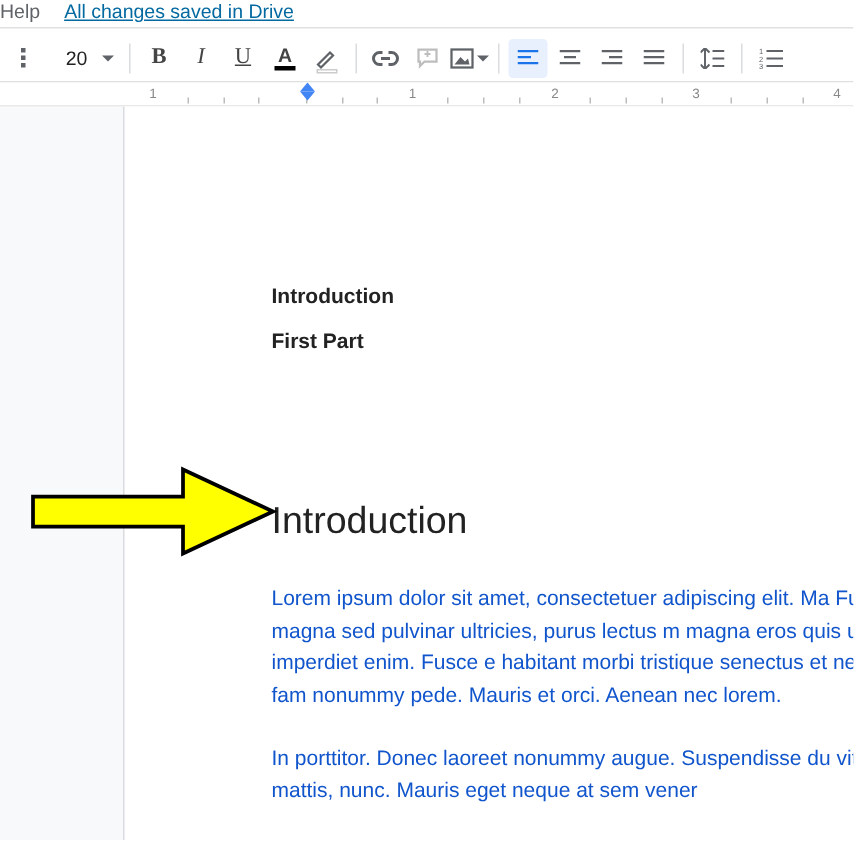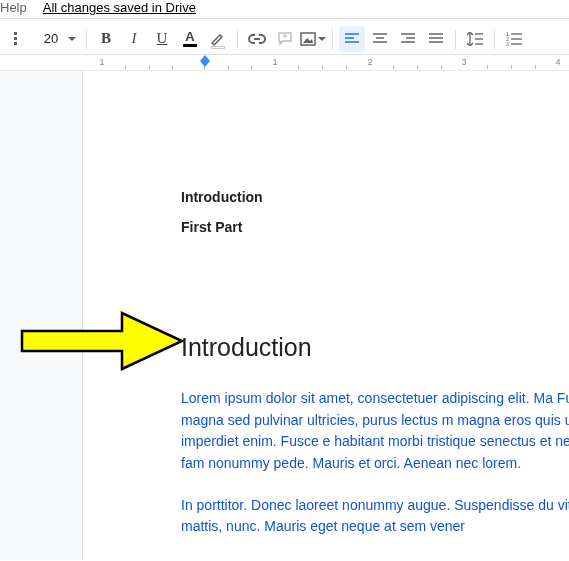--- a/index.html
+++ b/index.html
@@ -14,21 +14,21 @@
   .menubar-row {
     height: 16px;
     display: flex;
     align-items: flex-start;
     gap: 16px;
     padding-left: 0;
     font-size: 13px;
     color: #5f6368;
   }
   .menubar-row .help { padding-left: 0; }
-  .menubar-row .saved { text-decoration: underline; color: #000000; }
+  .menubar-row .saved { text-decoration: underline; color: #0369a1; }
   .sep {
     height: 1px;
     background: #e0e0e0;
     margin-top: 2px;
   }
   .toolbar {
     height: 36px;
     display: flex;
     align-items: center;
     gap: 2px;

